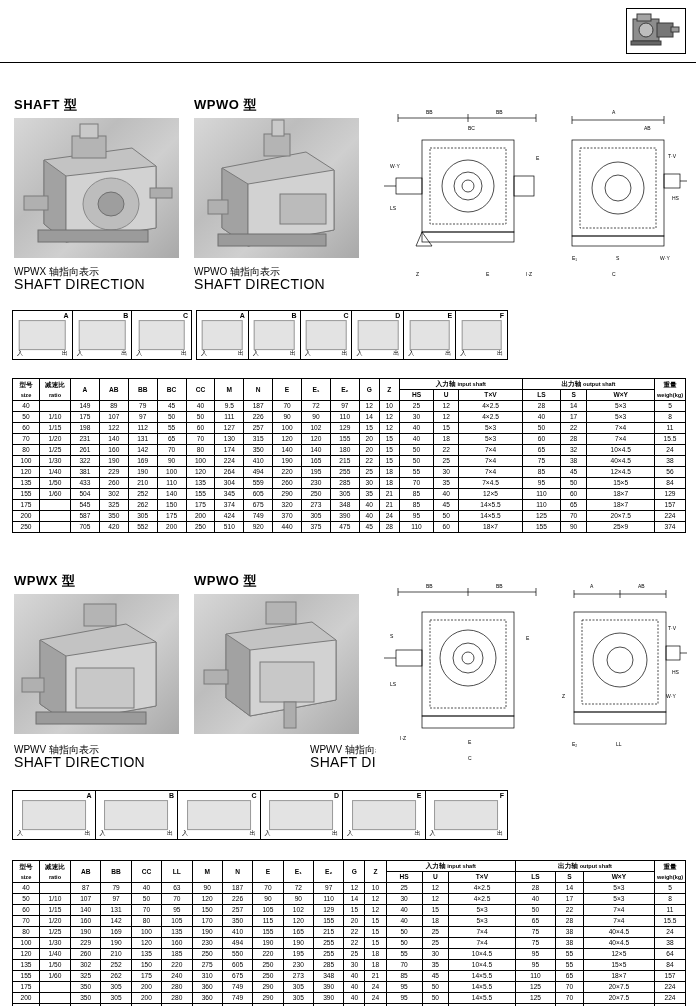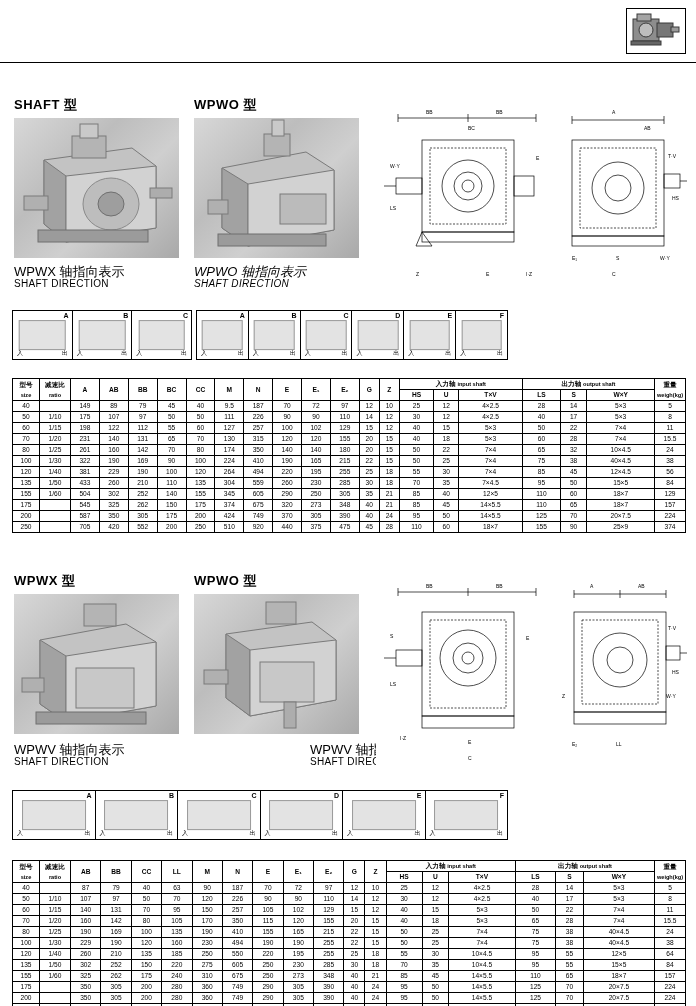--- a/index.html
+++ b/index.html
@@ -18,22 +18,22 @@
   .topbar-box{position:absolute;right:10px;top:8px;width:58px;height:44px;border:1px solid #000;background:#fff;}
 
   
   .sec-title{position:absolute;font-size:13px;font-weight:bold;letter-spacing:.5px;}
 
   
   .photo{position:absolute;background:
      linear-gradient(135deg,#d8d8d8 0%,#bdbdbd 35%,#cfcfcf 60%,#a9a9a9 100%);
      border:0;}
   .cap{position:absolute;font-size:9.5px;line-height:12px;}
-  .cap .cn{font-size:13px;}
-  .cap .en{font-size:10px;letter-spacing:.3px;}
+  .cap .cn{font-size:10px;}
+  .cap .en{font-size:14px;letter-spacing:.3px;}
 
   
   .strip{position:absolute;border:1px solid #000;background:#fff;display:flex;}
   .strip .cell{flex:1;border-right:1px solid #000;position:relative;}
   .strip .cell:last-child{border-right:none;}
   .strip .cell .lbl{position:absolute;top:1px;right:3px;font-size:7px;font-weight:bold;}
   .strip .cell .mini{position:absolute;left:50%;top:50%;transform:translate(-50%,-50%);
       width:76%;height:58%;background:#e3e3e3;border:1px solid #9a9a9a;}
   .strip .cell .tick{position:absolute;bottom:1px;left:4px;font-size:6px;}
   .strip .cell .tick2{position:absolute;bottom:1px;right:4px;font-size:6px;}
@@ -94,21 +94,21 @@
       <rect x="86" y="76" width="46" height="30" fill="#bbb" stroke="#7a7a7a"></rect>
       <rect x="14" y="82" width="20" height="14" fill="#b0b0b0" stroke="#7a7a7a"></rect>
       <rect x="24" y="116" width="108" height="12" fill="#9b9b9b" stroke="#6f6f6f"></rect>
     </svg>
   </div>
 
   <div class="cap" style="left:14px;top:266px;">
     <div class="cn">WPWX 轴指向表示</div>
     <div class="en">SHAFT DIRECTION</div>
   </div>
-  <div class="cap" style="left:194px;top:266px;font-style:italic;">
+  <div class="cap" style="left:194px;top:266px;">
     <div class="cn">WPWO 轴指向表示</div>
     <div class="en">SHAFT DIRECTION</div>
   </div>
 
   <div class="strip" style="left:12px;top:310px;width:178px;height:48px;">
     <div class="cell">
         <div class="mini"></div>
         <div class="lbl">A</div>
         <div class="tick">入</div>
         <div class="tick2">出</div>

